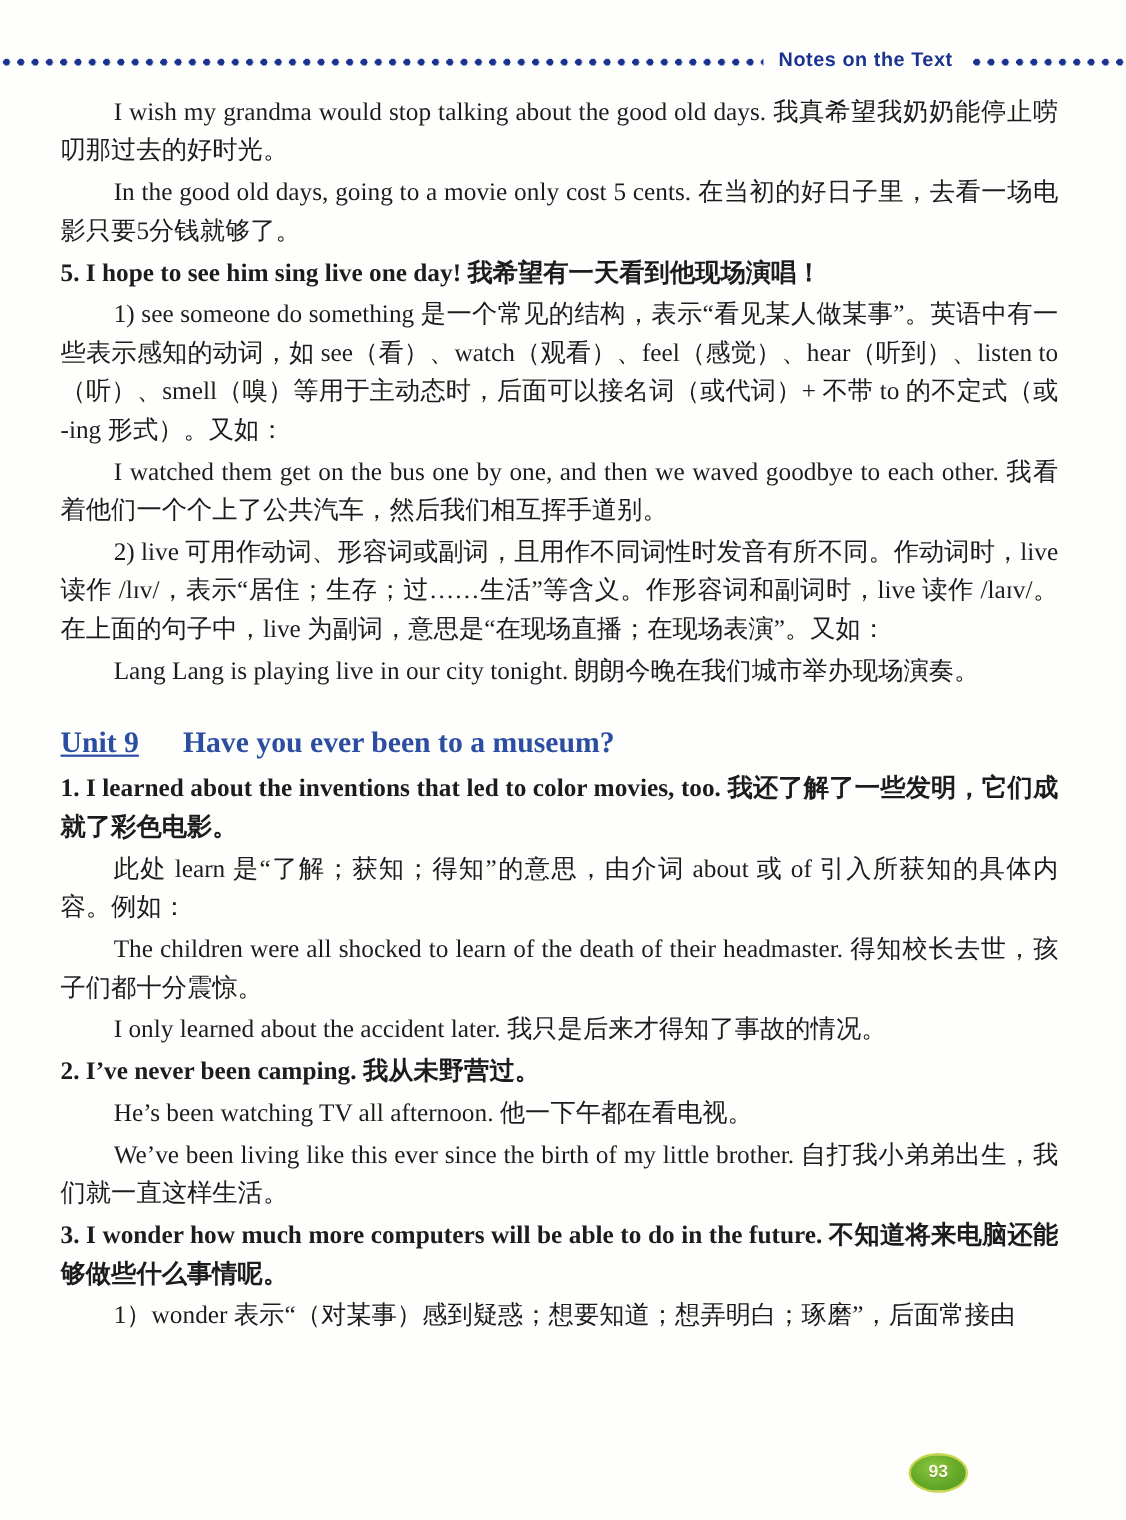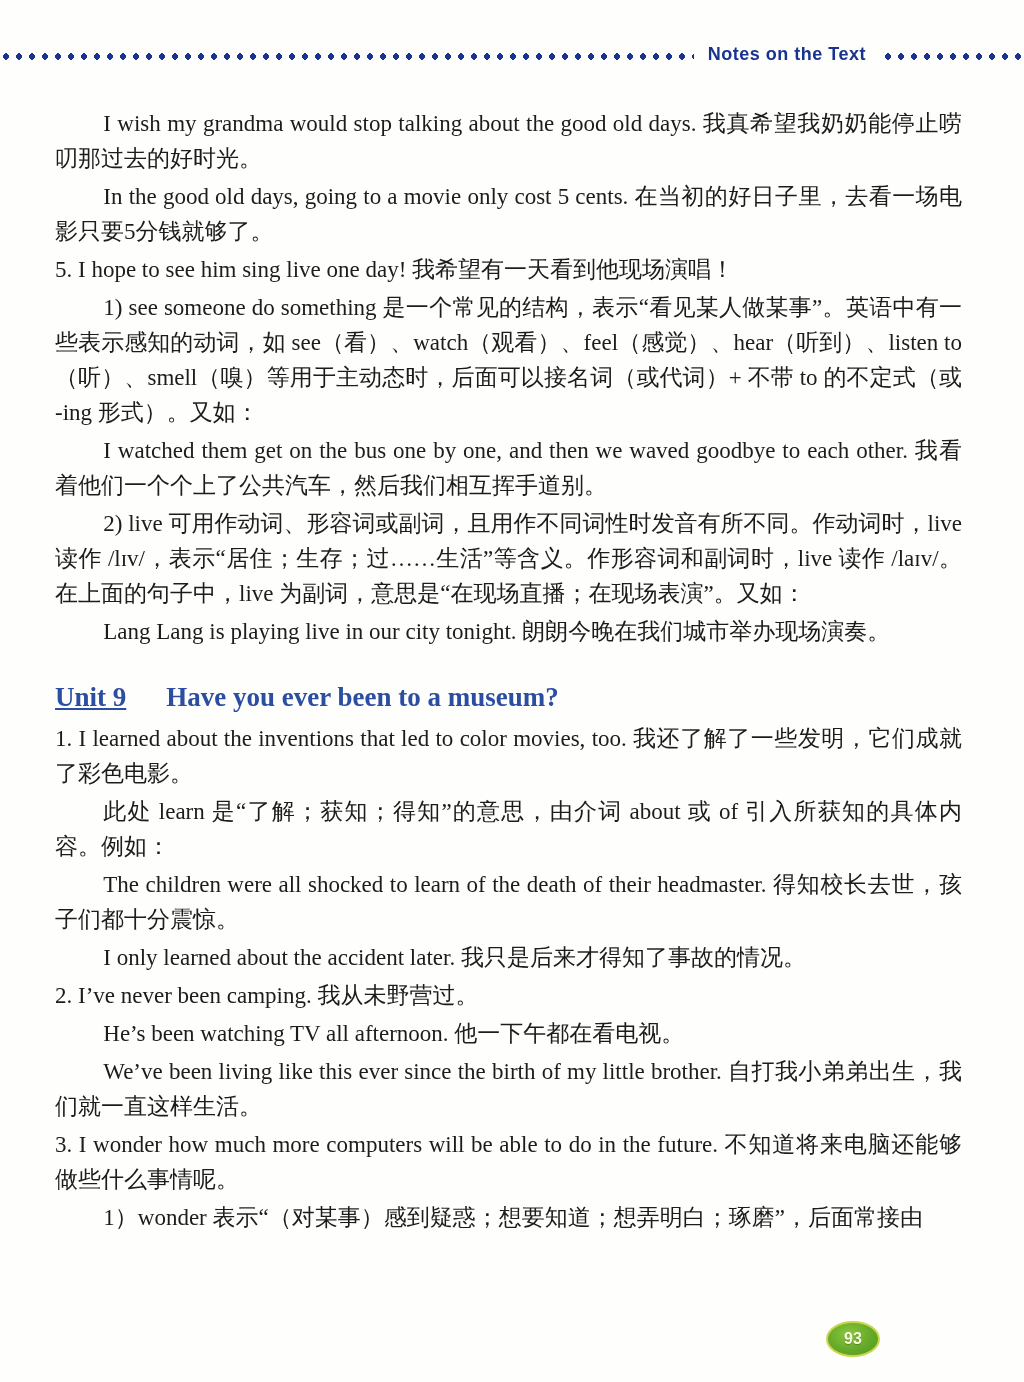--- a/index.html
+++ b/index.html
@@ -36,30 +36,30 @@
     letter-spacing: 0.5px;
     color: #1b3390;
     white-space: nowrap;
     transform: translateY(-2px);
   }
   
   .content {
     position: absolute;
     left: 55px;
     right: 62px;
-    top: 106px;
+    top: 84px;
     font-size: 23px;
     line-height: 35px;
     text-align: justify;
   }
   .para, .heading {
     margin: 0 0 3px 0;
   }
   .para { text-indent: 2.1em; }
-  .heading { font-weight: normal; text-indent: 0; }
+  .heading { font-weight: bold; text-indent: 0; }
   .unit {
     margin: 30px 0 6px 0;
     font-weight: bold;
     font-size: 27px;
     line-height: 36px;
     color: #2b4da2;
     text-align: left;
   }
   .unit-label { margin-right: 40px; text-decoration: underline; }
   

